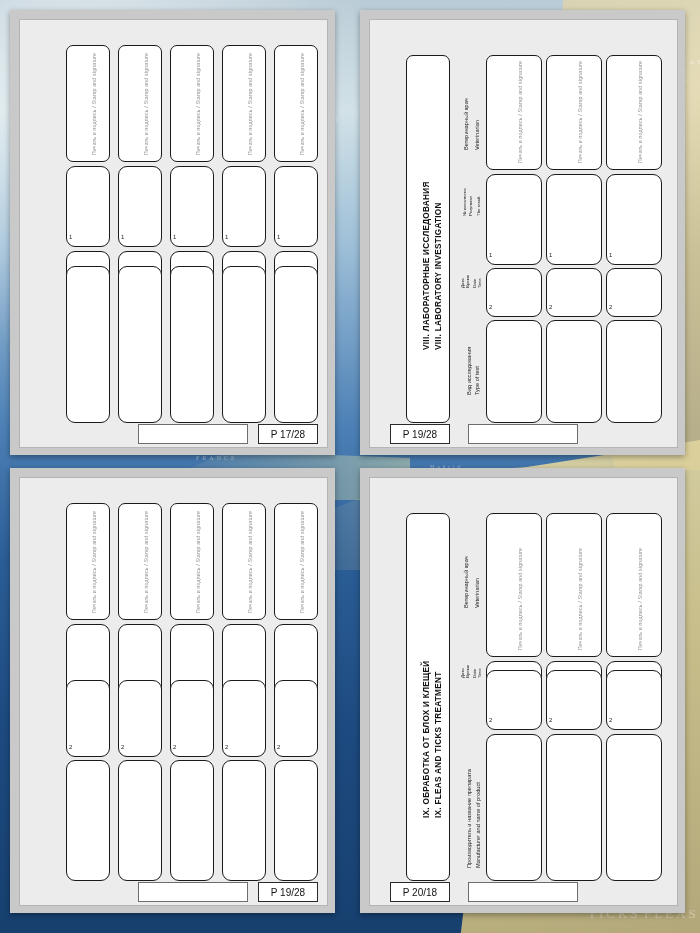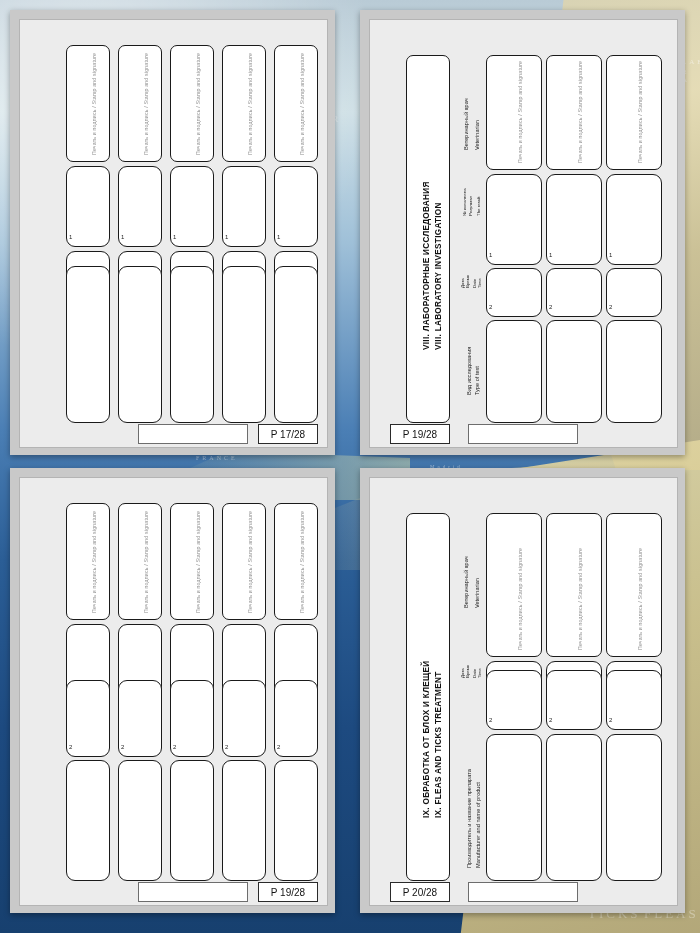--- a/index.html
+++ b/index.html
@@ -257,16 +257,16 @@
     <div class="card r2" style="left:176px;top:256px;width:54px;height:145px;"></div>
 
     <div class="card" style="left:236px;top:35px;width:54px;height:142px;"></div>
     <div class="vtext" style="left:267px;top:172px;transform:rotate(-90deg);">Печать и подпись / Stamp and signature</div>
     <div class="card r2" style="left:236px;top:183px;width:54px;height:58px;"></div>
     <div class="num" style="left:239px;top:230px;">1</div>
     <div class="card r2" style="left:236px;top:192px;width:54px;height:58px;"></div>
     <div class="num" style="left:239px;top:239px;">2</div>
     <div class="card r2" style="left:236px;top:256px;width:54px;height:145px;"></div>
 
-    <div class="pagebox" style="left:20px;top:404px;width:58px;height:18px;">P 20/28</div>
+    <div class="pagebox" style="left:20px;top:404px;width:58px;height:18px;">P 20/18</div>
     <div class="blankbox" style="left:98px;top:404px;width:108px;height:18px;"></div>
   </div>
 </div>
 
 </body></html>

